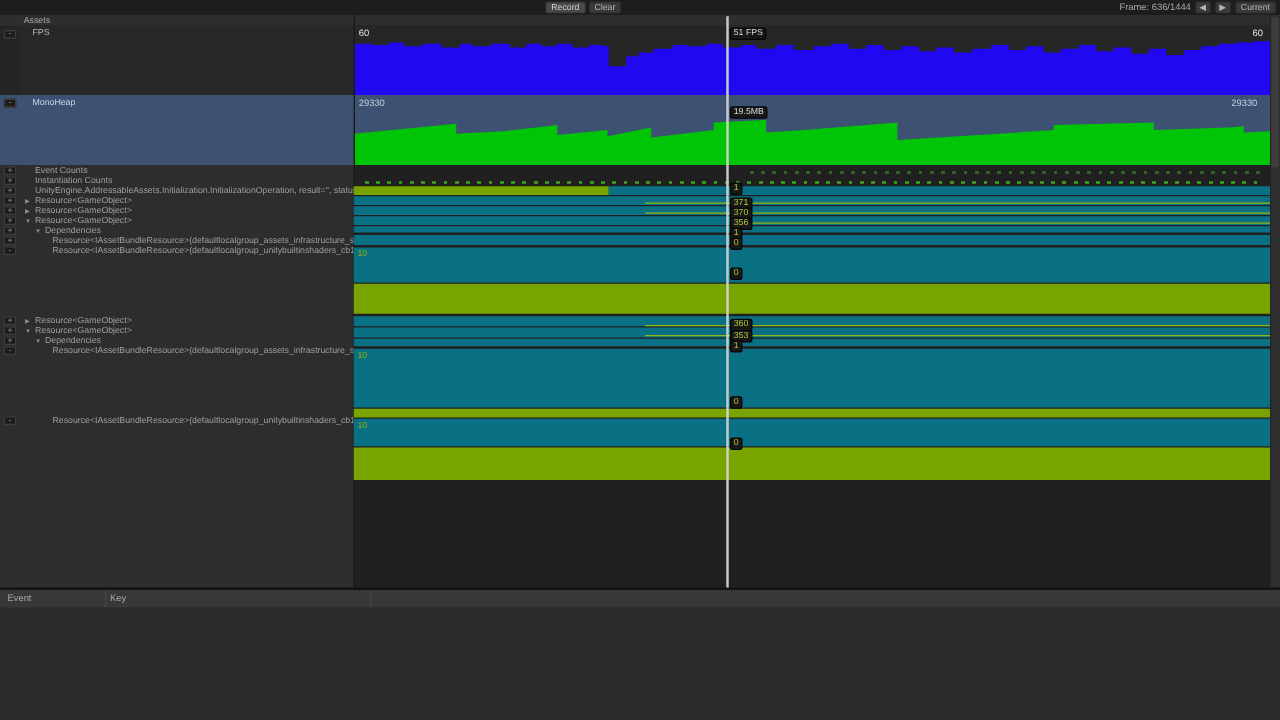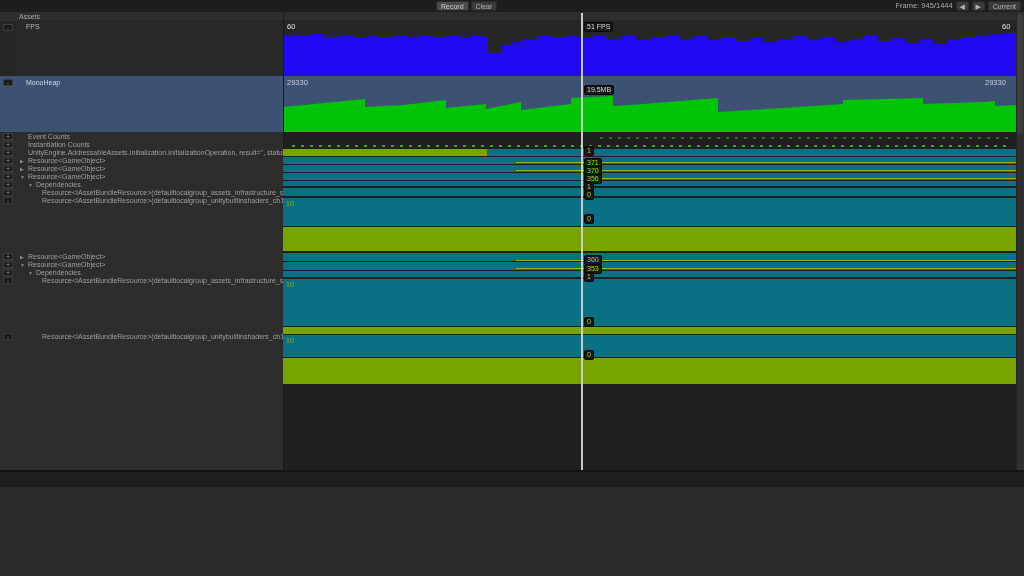--- a/index.html
+++ b/index.html
@@ -68,21 +68,21 @@
 <body>
 
 <div id="screen">
 
   <div id="topbar" class="abs"></div>
   <div id="tb-center" class="abs">
     <button class="tb-btn active">Record</button>
     <button class="tb-btn">Clear</button>
   </div>
   <div id="tb-right" class="abs">
-    <span id="frame-label">Frame: 945/1444</span>
+    <span id="frame-label">Frame: 636/1444</span>
     <button class="tb-btn arrow-btn">◀</button>
     <button class="tb-btn arrow-btn">▶</button>
     <button class="tb-btn">Current</button>
   </div>
 
   <div id="assets-bar" class="abs"></div>
   <span id="assets-label" class="abs">Assets</span>
 
   <div id="gutter" class="abs"></div>
 
@@ -217,15 +217,21 @@
   <span class="badge" style="top:255px;">360</span>
   <span class="badge" style="top:264px;">353</span>
   <span class="badge" style="top:272px;">1</span>
   <span class="badge" style="top:317px;">0</span>
   <span class="badge" style="top:350px;">0</span>
 
   <div id="vscroll" class="abs"></div>
   <div id="vthumb" class="abs"></div>
 
   <div id="bottom-split" class="abs"></div>
+  <div id="bottom-header" class="abs">
+    <span class="col-label" style="left:6px;">Event</span>
+    <div class="col-div" style="left:84px;"></div>
+    <span class="col-label" style="left:88px;">Key</span>
+    <div class="col-div" style="left:296px;"></div>
+  </div>
   <div id="bottom-body" class="abs"></div>
 
 </div>
 
 </body></html>

